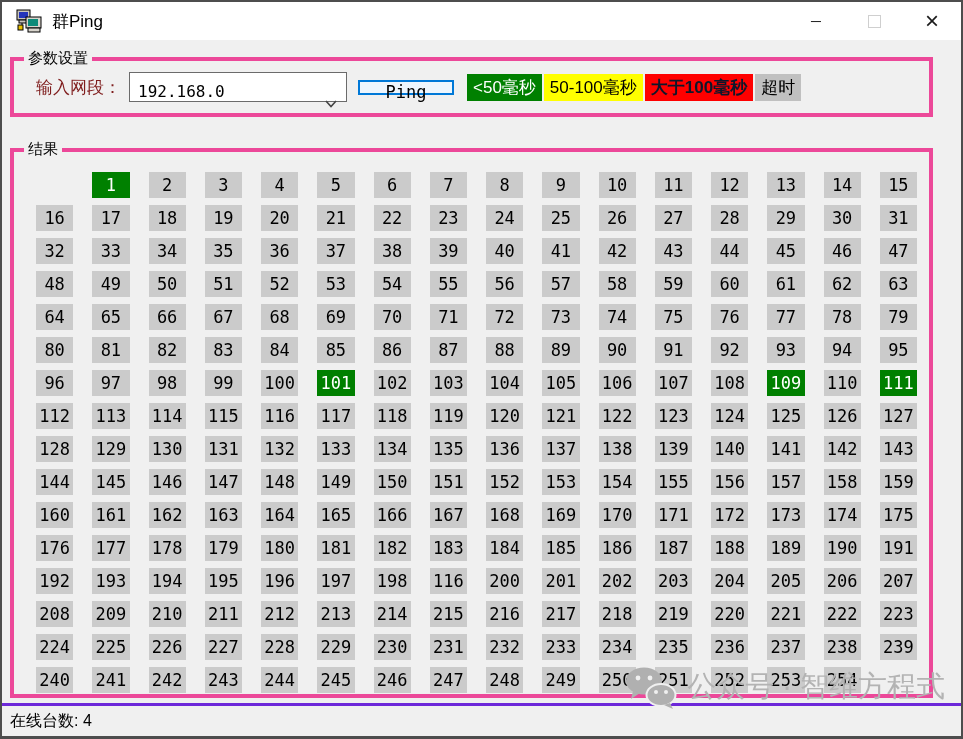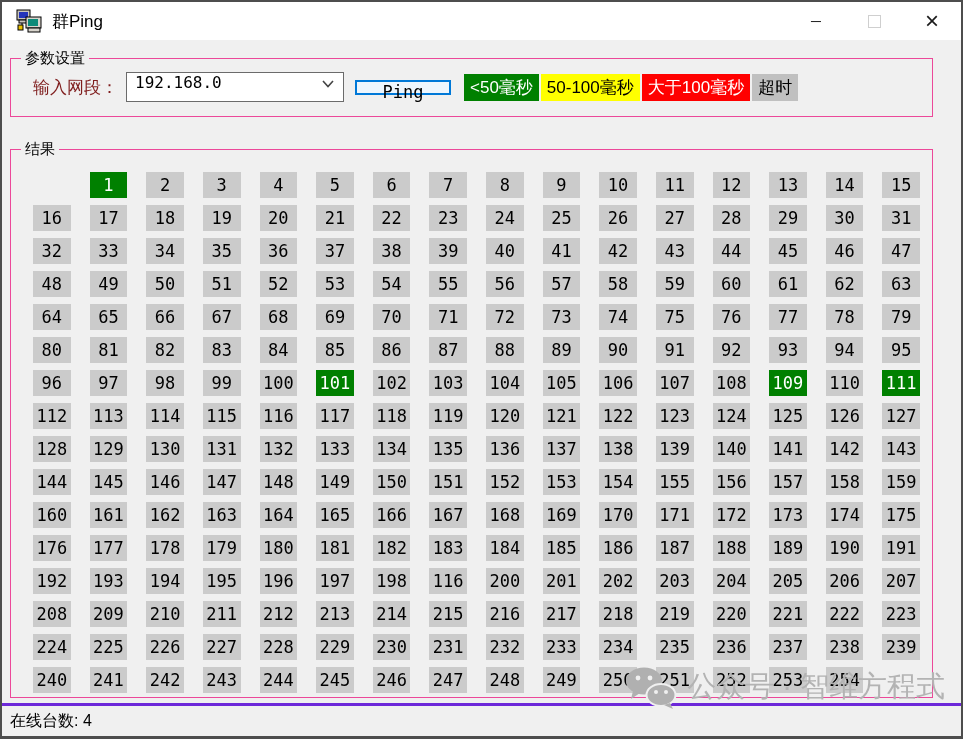--- a/index.html
+++ b/index.html
@@ -28,21 +28,21 @@
     width: 58px; height: 100%;
     display: flex; align-items: center; justify-content: center;
     font-size: 20px; color: #1a1a1a; cursor: default;
   }
   .win-btn.minimize { font-size: 14px; }
   .maximize-box { width: 13px; height: 13px; border: 1px solid #cfcfcf; }
   .win-btn.close { font-size: 24px; font-weight: 300; }
 
   
   fieldset.groupbox {
-    border: 1px solid #ec4899;
+    border: 4px solid #ec4899;
     margin: 0 28px 9px 8px;
     background: transparent;
   }
   fieldset.groupbox legend {
     margin-left = 10px;
     margin-left: 10px;
     padding: 0 4px;
     font-size: 15px; color: #000;
   }
   fieldset.params { margin-top: 9px; height: 68px; }
@@ -51,21 +51,21 @@
   
   .params-row {
     display: flex; align-items: center;
     margin: 1px 0 0 22px; height: 36px;
   }
   .input-label { font-size: 17px; color: #7f1d1d; margin-right: 8px; white-space: nowrap; }
   .combobox {
     width: 218px; height: 30px;
     background: #ffffff;
     border: 1px solid #6b6b6b;
-    display: flex; align-items: flex-start; justify-content: space-between;
+    display: flex; align-items: flex-end; justify-content: space-between;
     padding: 0 9px 0 8px;
     font-family: "DejaVu Sans Mono", monospace;
     font-size: 16px;
   }
   .chevron-icon { width: 12px; height: 8px; display: inline-block; }
   .ping-btn {
     margin-left: 11px;
     width: 96px; height: 15px;
     background: #eef6fd;
     border: 2px solid var(--accent, #0078d7);
@@ -155,21 +155,21 @@
         <span class="chevron-icon">
           <svg width="12" height="8" viewBox="0 0 12 8">
               <polyline points="1,1 6,6.5 11,1" fill="none" stroke="#444" stroke-width="1.6"></polyline>
             </svg>
         </span>
       </div>
       <button class="ping-btn">Ping</button>
       <div class="legend-row">
           <span class="legend-chip" style="background: rgb(0, 128, 0); color: rgb(255, 255, 255);">&lt;50毫秒</span>
           <span class="legend-chip" style="background: rgb(255, 255, 0); color: rgb(0, 0, 0);">50-100毫秒</span>
-          <span class="legend-chip" style="background: rgb(255, 0, 0); color: #ffffff;">大于100毫秒</span>
+          <span class="legend-chip" style="background: rgb(255, 0, 0); color: #0f172a; font-weight: bold;">大于100毫秒</span>
           <span class="legend-chip" style="background: rgb(192, 192, 192); color: rgb(0, 0, 0);">超时</span>
         </div>
     </div>
   </fieldset>
 
   <fieldset class="groupbox results">
     <legend>结果</legend>
     <div class="ip-grid">
         <div class="cell spacer"></div>
         <div class="cell online">1</div>

